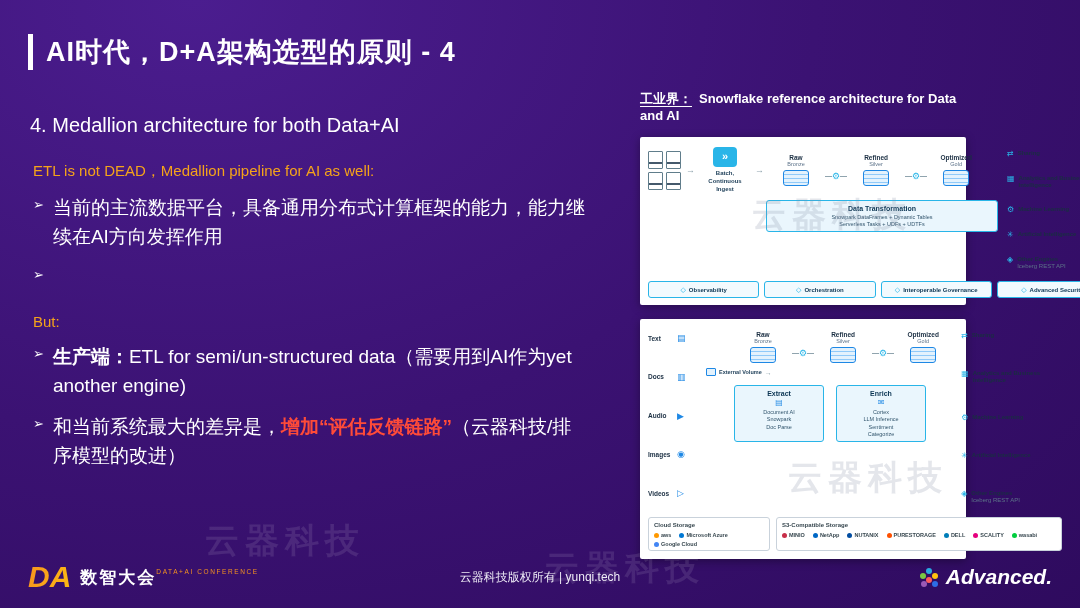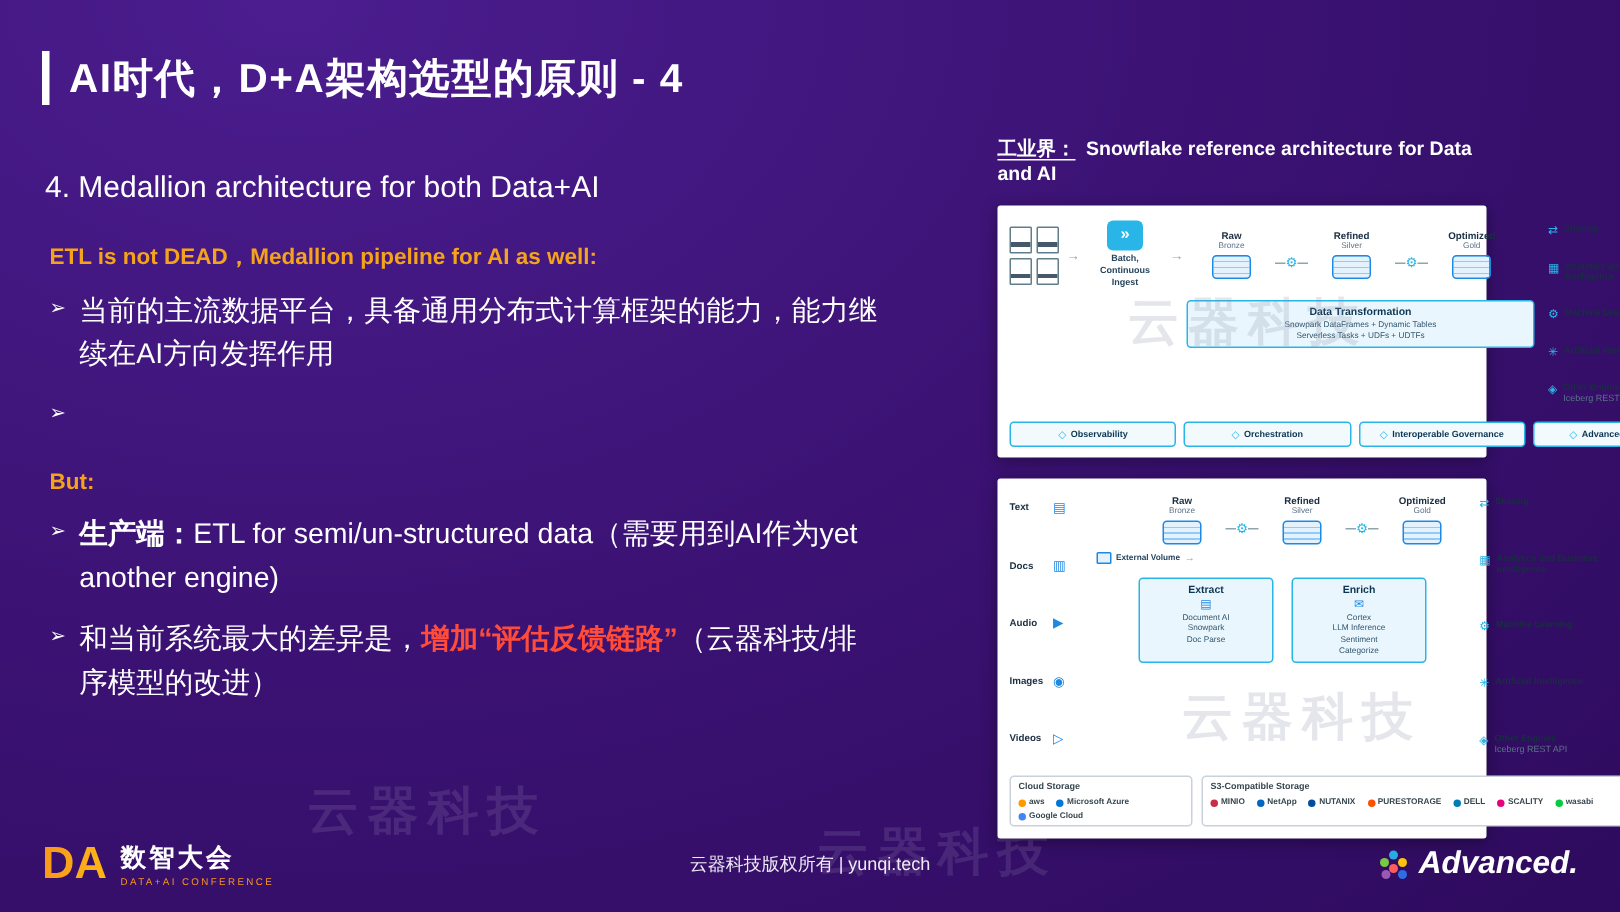--- a/index.html
+++ b/index.html
@@ -16,31 +16,31 @@
   .wm-gray  { color:rgba(130,140,165,0.22); }
 
   
   .header { position:absolute; top:34px; left:28px; display:flex; align-items:flex-end; gap:13px; z-index:2; }
   .accent-bar { width:5px; height:36px; background:#ffffff; }
   .title { color:#ffffff; font-size:27px; font-weight:bold; letter-spacing:1px; }
   .subtitle { position:absolute; top:114px; left:30px; color:#ffffff; font-size:20px; font-weight:500; z-index:2; }
 
   
   .left-col { position:absolute; top:162px; left:33px; width:552px; z-index:2; }
-  .section-heading { color:#F5A31A; font-size:15px; font-weight:bold; margin-bottom:12px; }
+  .section-heading { color:#F5A31A; font-size:15px; font-weight:normal; margin-bottom:12px; }
   .bullets { list-style:none; display:flex; flex-direction:column; gap:11px; }
   .bullet { display:flex; gap:9px; color:#ffffff; font-size:19px; line-height:1.55; }
   .marker { flex:0 0 auto; font-size:13px; padding-top:2px; color:#ffffff; }
   .marker::before { content:"➢"; }
   .bullet b { font-weight:bold; }
   .hl { color:#FF4B38; font-weight:bold; }
   .sec2 { margin-top:28px; }
 
   
-  .right-col { position:absolute; top:90px; left:633px; width:358px; z-index:1;padding-left:32px; }
+  .right-col { position:absolute; top:90px; left:608px; width:358px; z-index:1;padding-left:32px; }
   .right-caption { color:#ffffff; font-size:13px; margin-bottom:14px; font-weight:600; }
   .right-caption .lbl { font-weight:bold; text-decoration:underline; text-underline-offset:3px; margin-right:7px; }
 
   .card { background:#ffffff; border-radius:2px; position:relative; box-shadow:0 2px 10px rgba(0,0,0,0.35); }
   .card1 { height:168px; padding:10px 8px 7px; display:grid; column-gap:4px;
     grid-template-columns:1fr 106px; grid-template-rows:auto 1fr auto;
     grid-template-areas:"flow consumers" "transform consumers" "pills pills"; }
   .card2 { margin-top:14px; height:240px; padding:10px 8px 8px; display:grid; column-gap:6px;
     grid-template-columns:52px 1fr 106px; grid-template-rows:1fr auto;
     grid-template-areas:"sources center consumers" "storage storage storage"; }
@@ -106,23 +106,23 @@
   .storage-box.s3 { flex:1; }
   .storage-label { font-size:6px; font-weight:bold; color:#37474F; margin-bottom:4px; }
   .vendors { display:flex; flex-wrap:wrap; gap:3px 8px; align-items:center; }
   .vendor { display:flex; align-items:center; gap:2px; }
   .v-dot { width:5px; height:5px; border-radius:50%; }
   .v-name { font-size:5.5px; color:#37474F; font-weight:bold; }
 
   
   .footer { position:absolute; left:28px; right:28px; bottom:16px; display:flex; align-items:center; z-index:2; }
   .logo { display:flex; align-items:center; gap:9px; }
-  .logo-da { font-size:30px; font-weight:900; line-height:1;
+  .logo-da { font-size:30px; font-weight:900; font-style:italic; line-height:1;
     background:linear-gradient(100deg,#F7941E,#FDB913); -webkit-background-clip:text; background-clip:text; color:transparent; }
-  .logo-col { display:flex; flex-direction:column; }
+  .logo-col { display:flex; }
   .logo-text { color:#ffffff; font-weight:bold; font-size:17px; letter-spacing:2px; }
   .logo-sub { color:#F7941E; font-size:6.5px; letter-spacing:1.6px; margin-top:2px; text-transform:uppercase; }
   .copyright { position:absolute; left:0; right:0; text-align:center; color:#EDEAF5; font-size:12px; }
   .brand { margin-left:auto; display:flex; align-items:center; gap:7px; position:relative; }
   .brand-dots { position:relative; width:19px; height:19px; }
   .brand-dots i { position:absolute; width:6px; height:6px; border-radius:50%; }
   .brand-dots i:nth-child(1){ left:6px;  top:0; }
   .brand-dots i:nth-child(2){ left:0;    top:5px; }
   .brand-dots i:nth-child(3){ left:12px; top:5px; }
   .brand-dots i:nth-child(4){ left:6px;  top:9px; }

